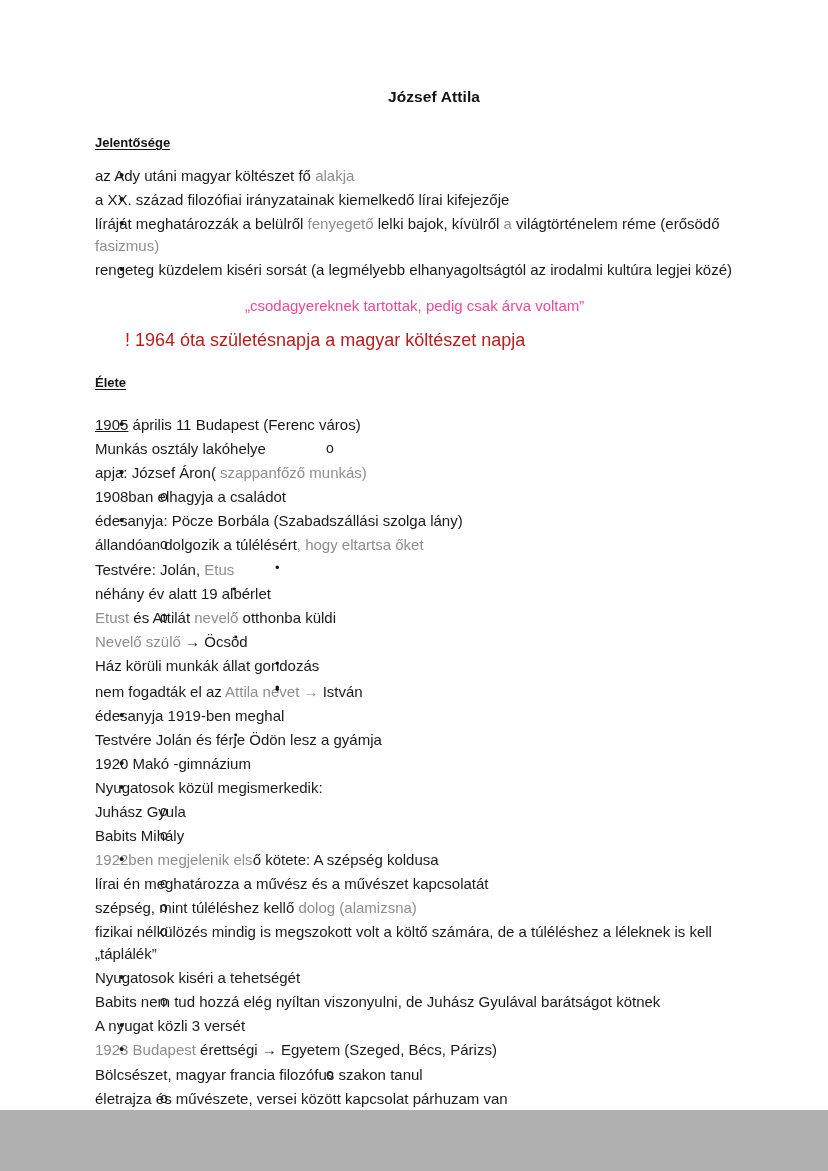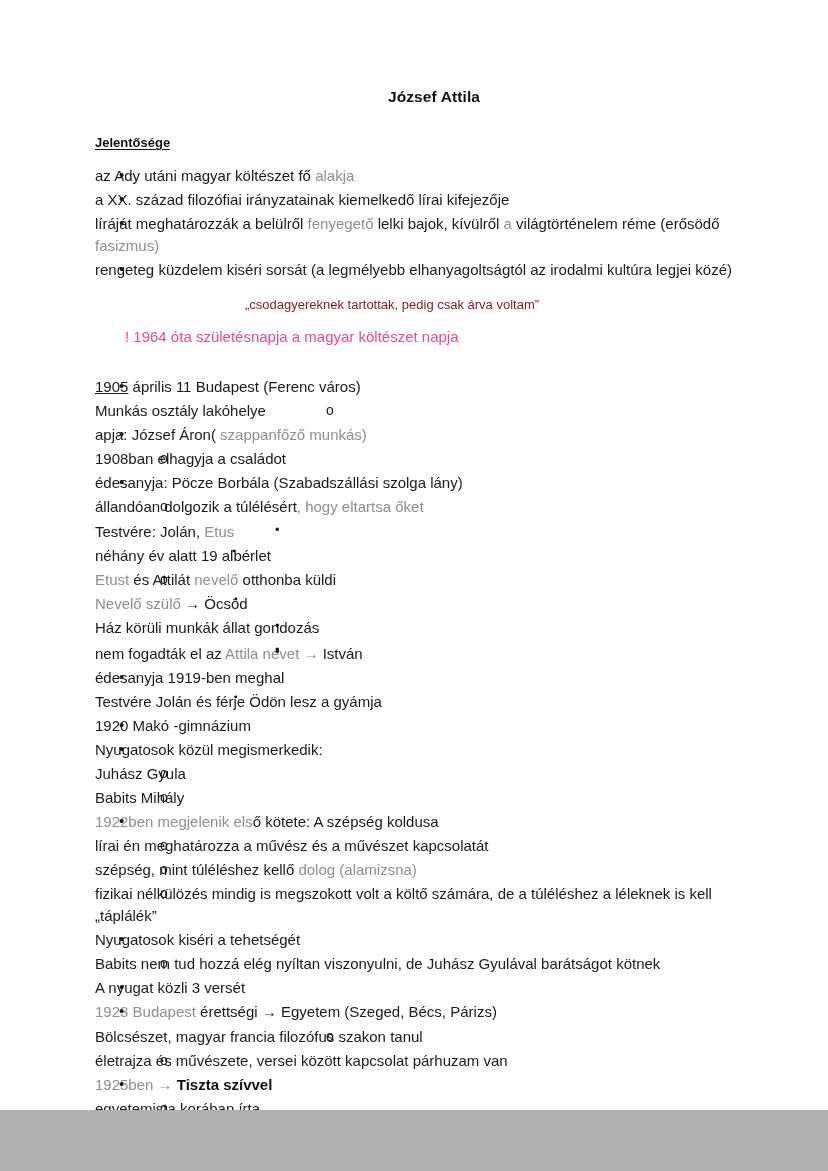--- a/index.html
+++ b/index.html
@@ -89,27 +89,27 @@
   .L4 { padding-left: 198px; }
   .L4 > .mk { left: 180px; top: -1px; font-size: 13px; }
   
   .L3r { padding-left: 198px; }
   .L3r > .mk { left: 180px; top: -1px; font-size: 13px; }
   
   .L3s { padding-left: 155px; }
   .L3s > .mk { left: 137px; top: -1px; font-size: 10px; }
 
   .quote {
-    font-size: 13px;
-    color: #7f1d1d;
+    font-size: 15px;
+    color: #ec4899;
     padding: 14px 0 14px 150px;
   }
   .note {
-    font-size: 15px;
-    color: #ec4899;
+    font-size: 18px;
+    color: #b91c1c;
     padding: 2px 0 22px 30px;
   }
   .gap-sm { height: 9px; }
 </style>
 </head>
 <body>
 
 <div class="page">
   <div class="sheet"></div>
 
@@ -124,20 +124,23 @@
     <ul class="lvl" id="s1-list">
         <li class="item L1"><span class="mk">•</span><span>az Ady utáni magyar költészet fő </span><span class="g">alakja</span></li>
         <li class="item L1"><span class="mk">•</span><span>a XX. század filozófiai irányzatainak kiemelkedő lírai kifejezője</span></li>
         <li class="item L1"><span class="mk">•</span><span>líráját meghatározzák a belülről </span><span class="g">fenyegető </span><span>lelki bajok, kívülről </span><span class="g">a </span><span>világtörténelem réme </span><span>(erősödő </span><span class="g">fasizmus)</span></li>
         <li class="item L1"><span class="mk">•</span><span>rengeteg küzdelem kiséri sorsát (a legmélyebb elhanyagoltságtól az irodalmi kultúra legjei közé)</span></li>
       </ul>
 
     <div class="quote">„csodagyereknek tartottak, pedig csak árva voltam”</div>
     <div class="note">! 1964 óta születésnapja a magyar költészet napja</div>
 
+    <div class="sec-head-wrap">
+      <span class="sec-head">Élete</span>
+    </div>
 
     <div class="gap-sm"></div>
 
     <ul class="lvl" id="s2-list">
         <li class="item L1"><span class="mk">•</span><span style="text-decoration: underline;">1905</span><span> április 11 Budapest (Ferenc város)</span></li>
         <li class="item L2d"><span class="mk">o</span><span>Munkás osztály lakóhelye</span></li>
         <li class="item L1"><span class="mk">•</span><span>apja: József Áron(</span><span class="g"> szappanfőző munkás)</span></li>
         <li class="item L2"><span class="mk">o</span><span>1908ban elhagyja a családot</span></li>
         <li class="item L1"><span class="mk">•</span><span>édesanyja: Pöcze Borbála (Szabadszállási szolga lány)</span></li>
         <li class="item L2"><span class="mk">o</span><span>állandóan dolgozik a túlélésért</span><span class="g">, hogy eltartsa őket</span></li>

